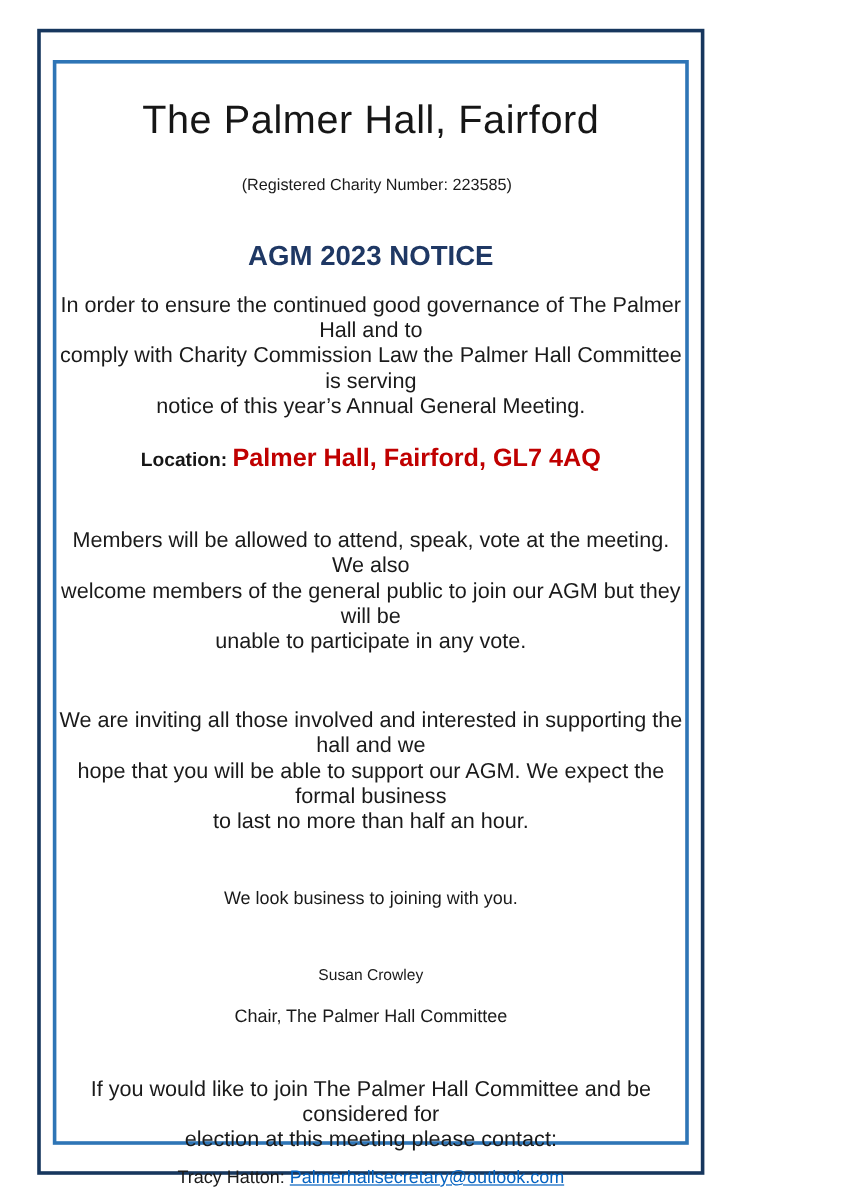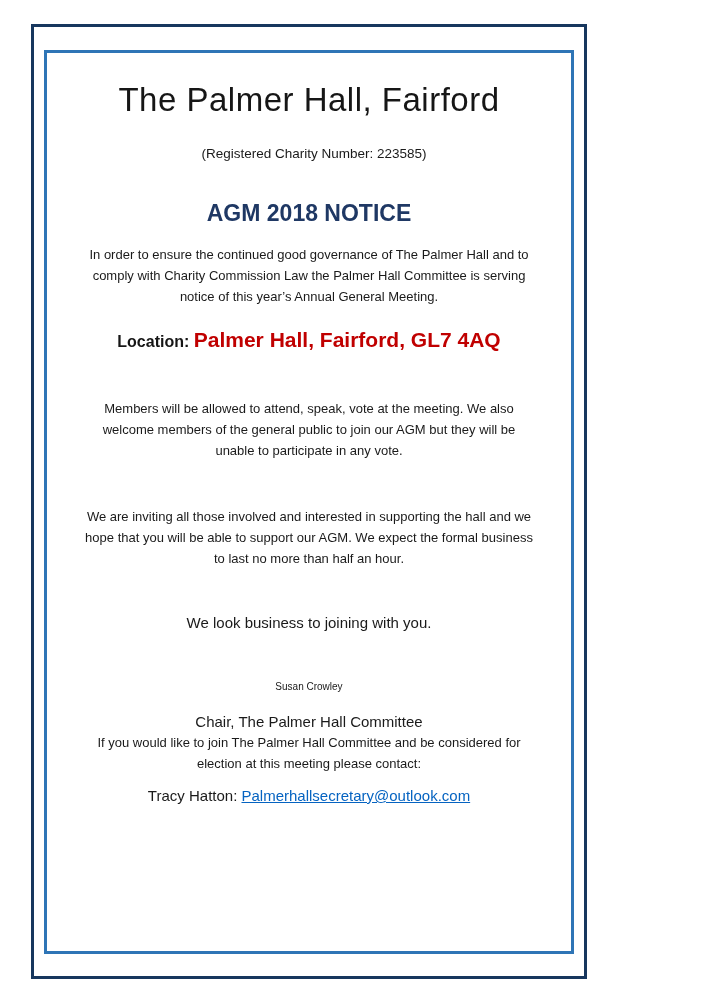--- a/index.html
+++ b/index.html
@@ -52,21 +52,21 @@
   .agm-heading {
     margin-top: 37px;
     font-size: 23px;
     line-height: 28px;
     font-weight: 700;
     color: #1F3864;
   }
   .para {
     margin: 0 auto;
     max-width: 552px;
-    font-size: 13px;
+    font-size: 18px;
     line-height: 21px;
     white-space: pre-line;
     color: #1a1a1a;
   }
   .para-intro   { margin-top: 17px; }
   .line-held    { margin-top: 73px; font-size: 16px; line-height: 27px; }
   .line-location{ margin-top: 19px; font-size: 16px; line-height: 27px; }
   .label-bold {
     font-weight: 700;
     color: #161616;
@@ -77,44 +77,44 @@
     color: #C00000;
   }
   .red-strong sup {
     font-size: 13px;
     vertical-align: super;
     line-height: 0;
   }
   .para-invite  { margin-top: 45px; }
   .para-members { margin-top: 43px; }
   .closing      { margin-top: 43px; font-size: 15px; line-height: 21px; }
-  .sig-name     { margin-top: 43px; font-size: 10px; line-height: 21px; }
+  .sig-name     { margin-top: 43px; font-size: 13px; line-height: 21px; }
   .sig-role     { margin-top: 14px; font-size: 15px; line-height: 21px; }
-  .para-contact { }
+  .para-contact { margin-top: 39px; }
   .contact-line { margin-top: 11px; font-size: 15px; line-height: 21px; }
   .email-link {
     color: #0563C1;
     text-decoration: underline;
     cursor: pointer;
   }
 </style>
 </head>
 <body>
 
 <div class="page">
   <div class="border-outer"></div>
   <div class="border-inner"></div>
 
   <div class="content">
 
     <div class="title">The Palmer Hall, Fairford</div>
 
     <div class="charity">(Registered Charity Number: 223585)</div>
 
-    <div class="agm-heading">AGM 2018 NOTICE</div>
+    <div class="agm-heading">AGM 2023 NOTICE</div>
 
     <p class="para para-intro">In order to ensure the continued good governance of The Palmer Hall and to
 comply with Charity Commission Law the Palmer Hall Committee is serving
 notice of this year’s Annual General Meeting.</p>
 
 
     <div class="line-location">
       <span class="label-bold">Location:  </span><span class="red-strong">Palmer Hall, Fairford, GL7 4AQ</span>
     </div>
 

